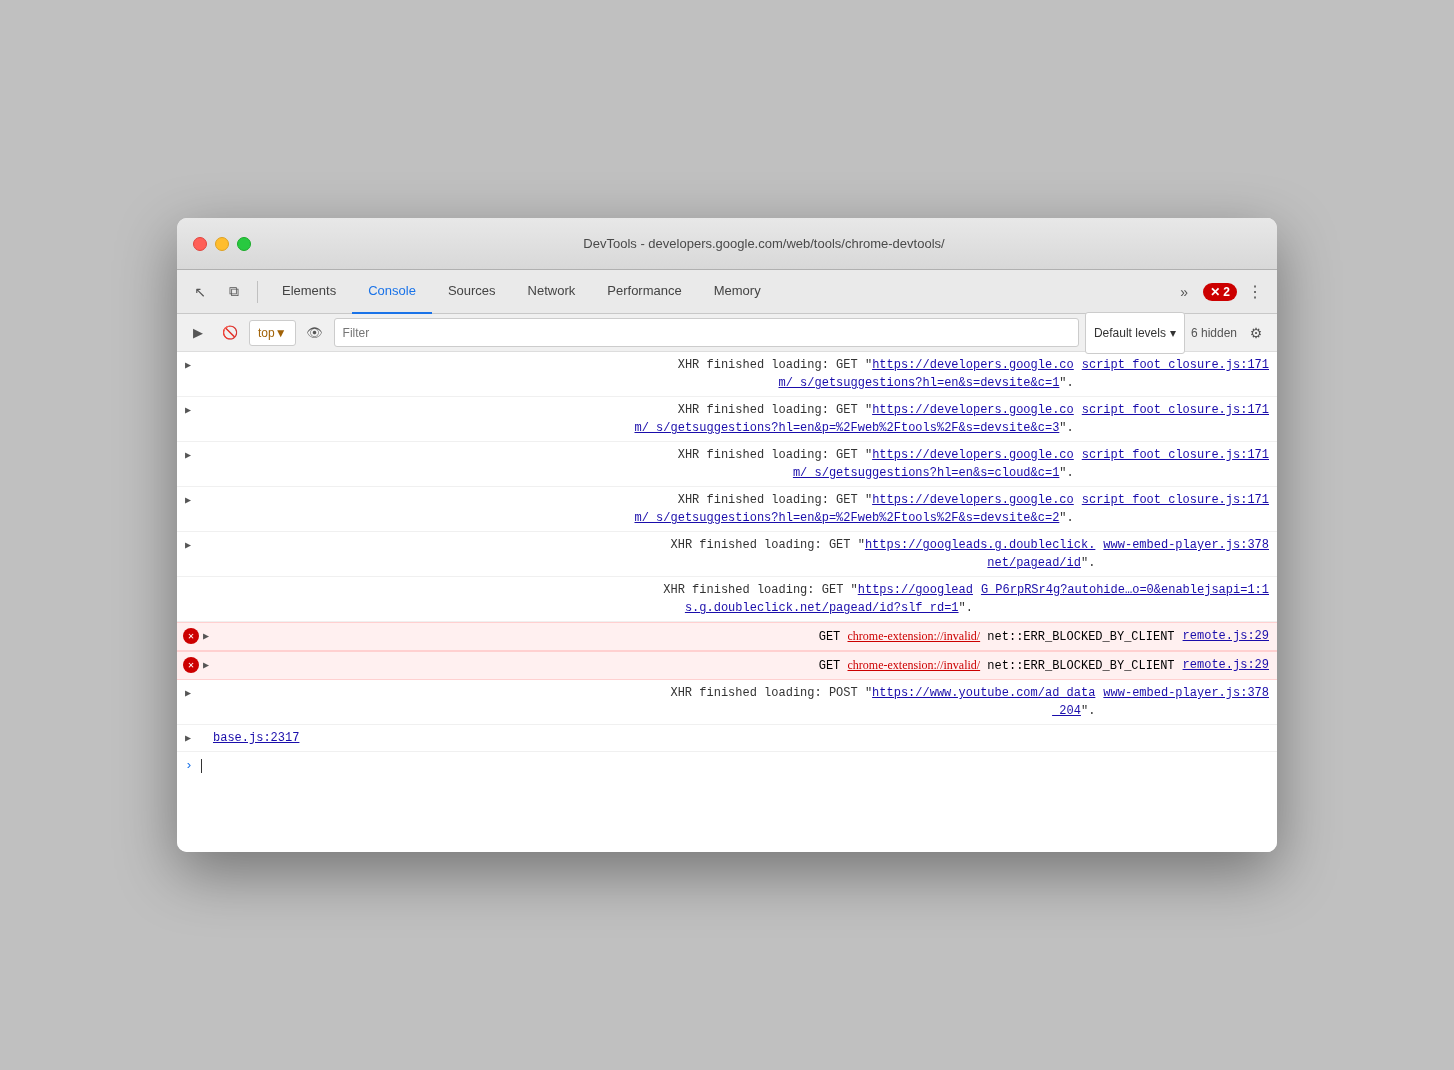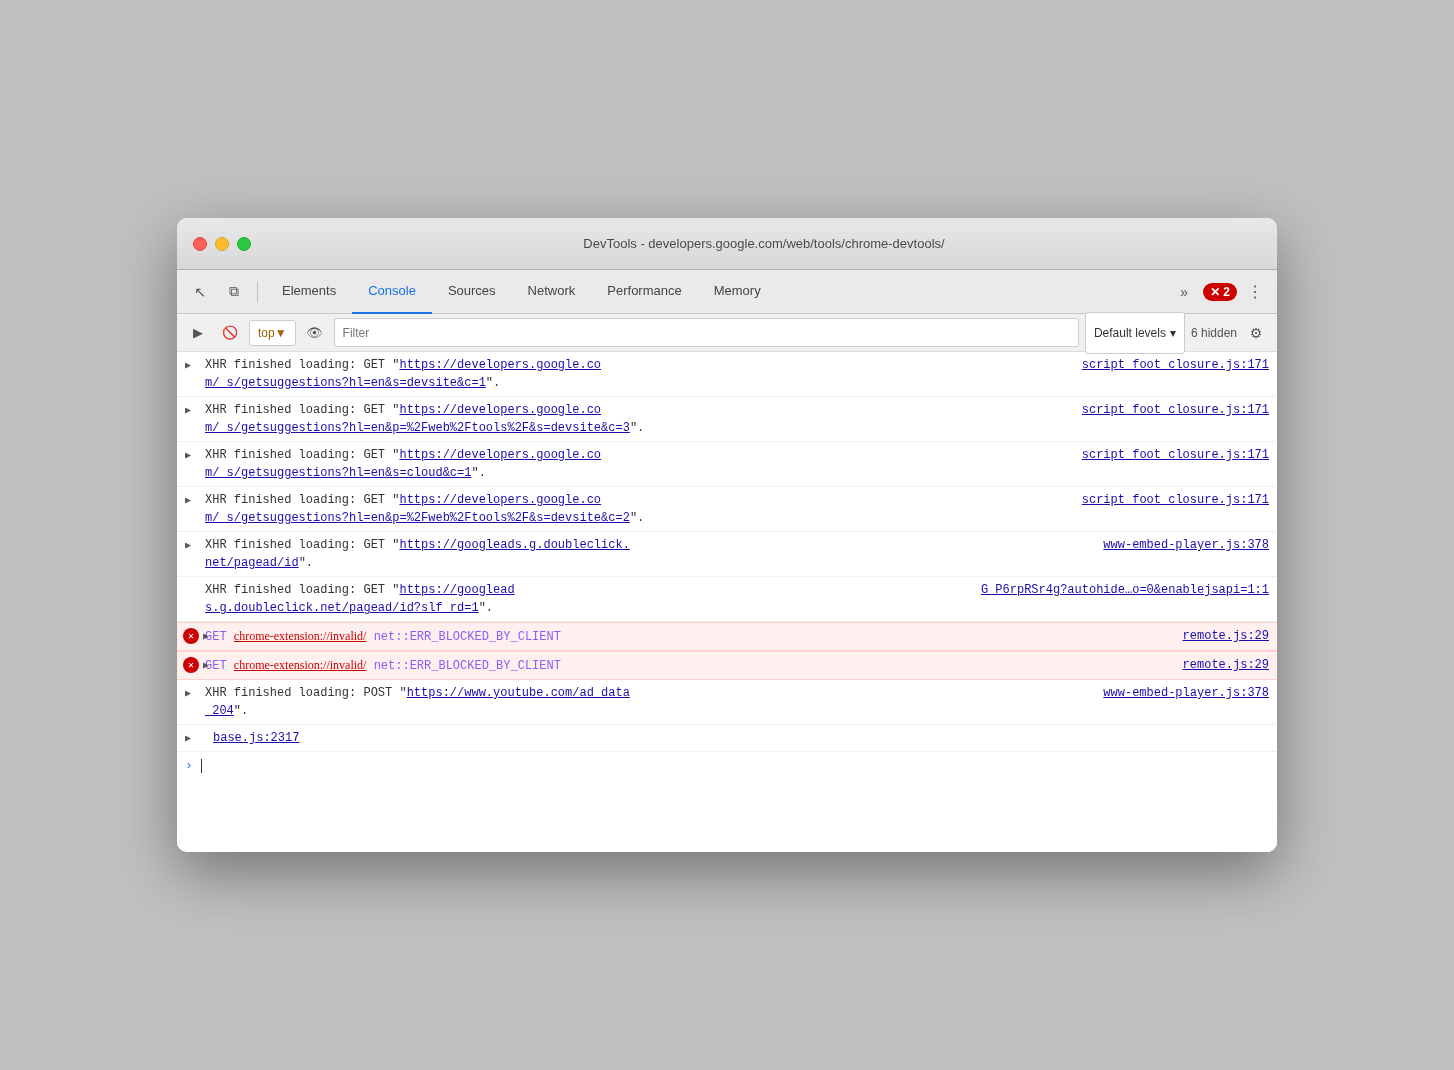--- a/index.html
+++ b/index.html
@@ -268,37 +268,38 @@
       display: flex;
       align-items: center;
       justify-content: center;
       font-size: 10px;
       font-weight: bold;
     }
 
     .entry-content {
       flex: 1;
       word-break: break-all;
+      text-align: right;
     }
 
     .entry-source {
       color: #555;
       font-size: 12px;
       white-space: nowrap;
       margin-left: 8px;
     }
 
     .link {
       color: #1a0dab;
       text-decoration: underline;
       cursor: pointer;
     }
 
     .error-text {
-      color: #8b5cf6;
+      color: #000000;
     }
 
     .error-link {
       color: #cc0000;
       text-decoration: underline;
       font-family: Liberation Serif, serif;
     }
 
     .console-prompt {
       display: flex;

